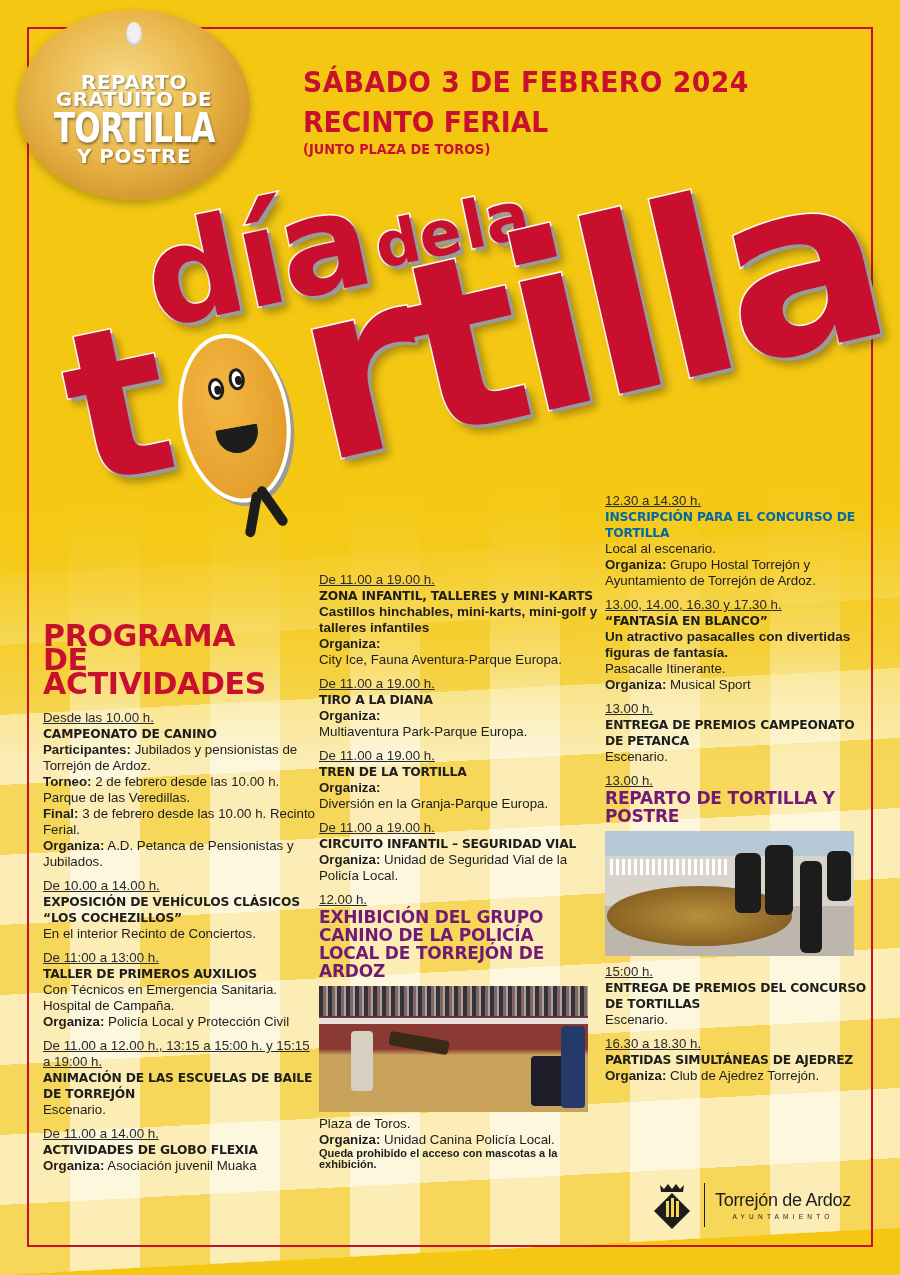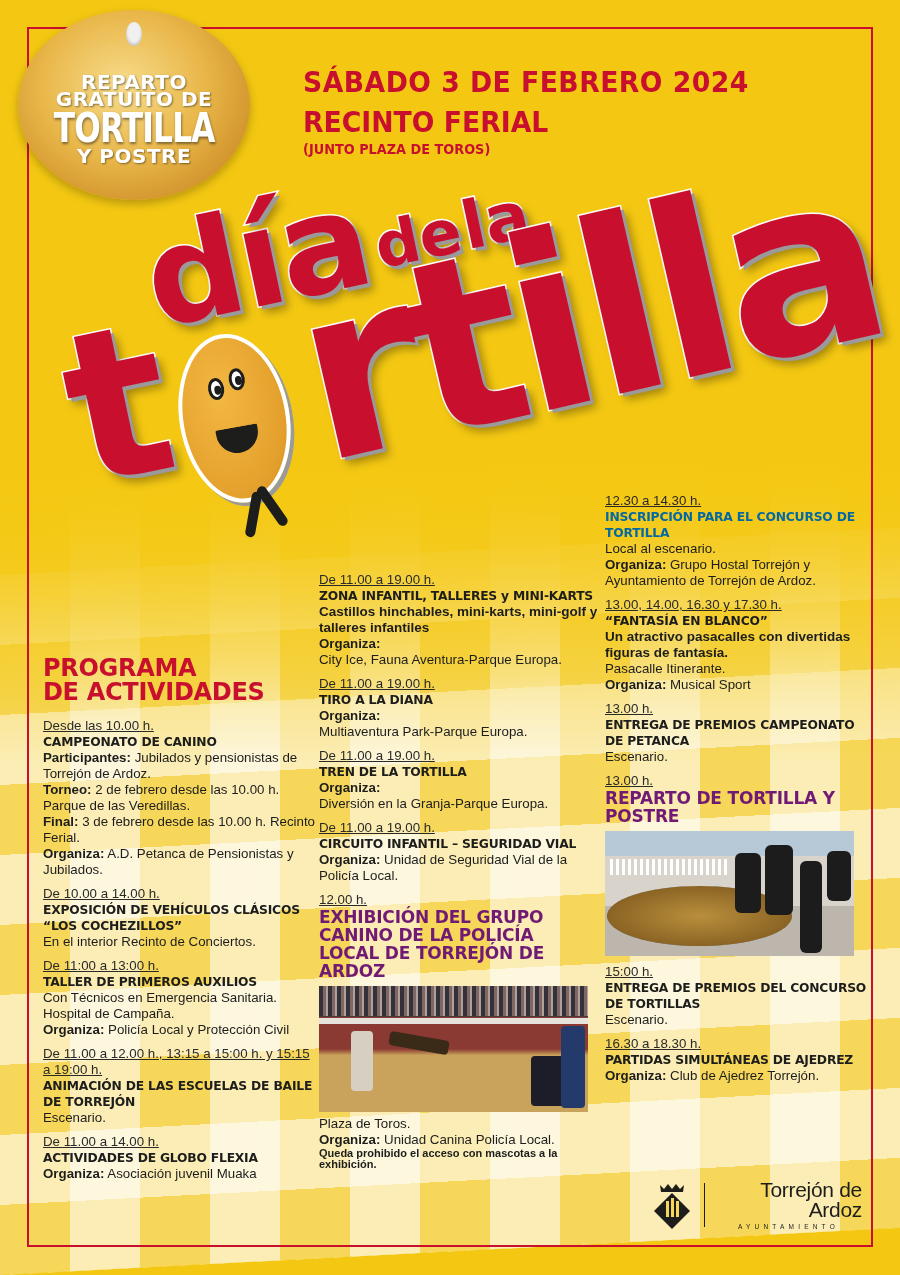--- a/index.html
+++ b/index.html
@@ -84,22 +84,22 @@
   .mascot .eye::after { content: ""; position: absolute; left: 3px; top: 5px; width: 7px; height: 9px; border-radius: 50%; background: #1d1d1b; }
   .mascot .mouth { position: absolute; left: 30px; top: 90px; width: 42px; height: 26px; border-radius: 0 0 30px 30px; background: #1d1d1b; border-top: 3px solid #1d1d1b; }
   .mascot .leg { position: absolute; width: 10px; height: 46px; background: #1d1d1b; border-radius: 5px; }
 
   
   .col { position: absolute; font-size: 13.3px; line-height: 16px; }
   .col1 { left: 43px; top: 624px; width: 275px; }
   .col2 { left: 319px; top: 572px; width: 280px; }
   .col3 { left: 605px; top: 493px; width: 265px; }
   .prog-title {
-    color: #c8102e; font-weight: bold; font-size: 24px; line-height: 24px; margin-bottom: 14px;
-    font-family: "DejaVu Sans", sans-serif; letter-spacing: -0.3px; margin-top: 32px;
+    color: #c8102e; font-weight: bold; font-size: 30px; line-height: 24px; margin-bottom: 14px;
+    font-family: "DejaVu Sans", sans-serif; letter-spacing: -0.3px;
   }
   .ev { margin-bottom: 8px; }
   .time { color: #2a2a28; text-decoration: underline; }
   .name { font-weight: bold; font-family: "DejaVu Sans", sans-serif; font-size: 12.3px; line-height: 16px; letter-spacing: -0.2px; }
   .name.red { color: #0369a1; }
   .name.big-red { color: #701a75; font-size: 17px; line-height: 18px; }
   .sub { font-weight: bold; font-size: 13.5px; }
   .lbl { font-weight: bold; }
   .note { font-weight: bold; font-size: 11px; line-height: 11px; }
   .photo { position: relative; overflow: hidden; margin: 6px 0 4px; }
@@ -111,21 +111,21 @@
   .photo-tort { width: 249px; height: 125px; background: linear-gradient(180deg, #b7c8d6 0 20%, #d8d4cc 20% 60%, #bdb6ad 60% 100%); }
   .photo-tort .pan { position: absolute; left: 2px; top: 55px; width: 185px; height: 60px; border-radius: 50%;
     background: radial-gradient(ellipse at 50% 50%, #b98f3c, #8b6424 70%, #2a2a2a 72%); }
   .photo-tort .fence { position: absolute; left: 5px; top: 28px; width: 120px; height: 16px;
     background: repeating-linear-gradient(90deg, #fff 0 3px, transparent 3px 6px); }
   .photo-tort .fig { position: absolute; background: #1c1c1c; border-radius: 6px; }
 
   .logo { position: absolute; left: 652px; top: 1180px; width: 210px; height: 50px; display: flex; align-items: center; }
   .logo .shield { width: 40px; height: 48px; position: relative; }
   .logo .sep { width: 1px; height: 44px; background: #1d1d1b; margin: 0 10px 0 12px; }
-  .logo .name { font-family: "Liberation Sans", sans-serif; font-weight: normal; font-size: 21px; line-height: 20px; letter-spacing: -0.3px; text-align: right; }
+  .logo .name { font-family: "Liberation Sans", sans-serif; font-weight: normal; font-size: 18px; line-height: 20px; letter-spacing: -0.3px; }
   .logo .sub { font-weight: normal; font-size: 6.5px; letter-spacing: 4.2px; text-align: center; margin-top: 3px; }
 </style>
 </head>
 <body>
 
 <div class="bg"></div>
 <div class="bg2"></div>
 <div class="frame"></div>
 
 <div class="badge">

